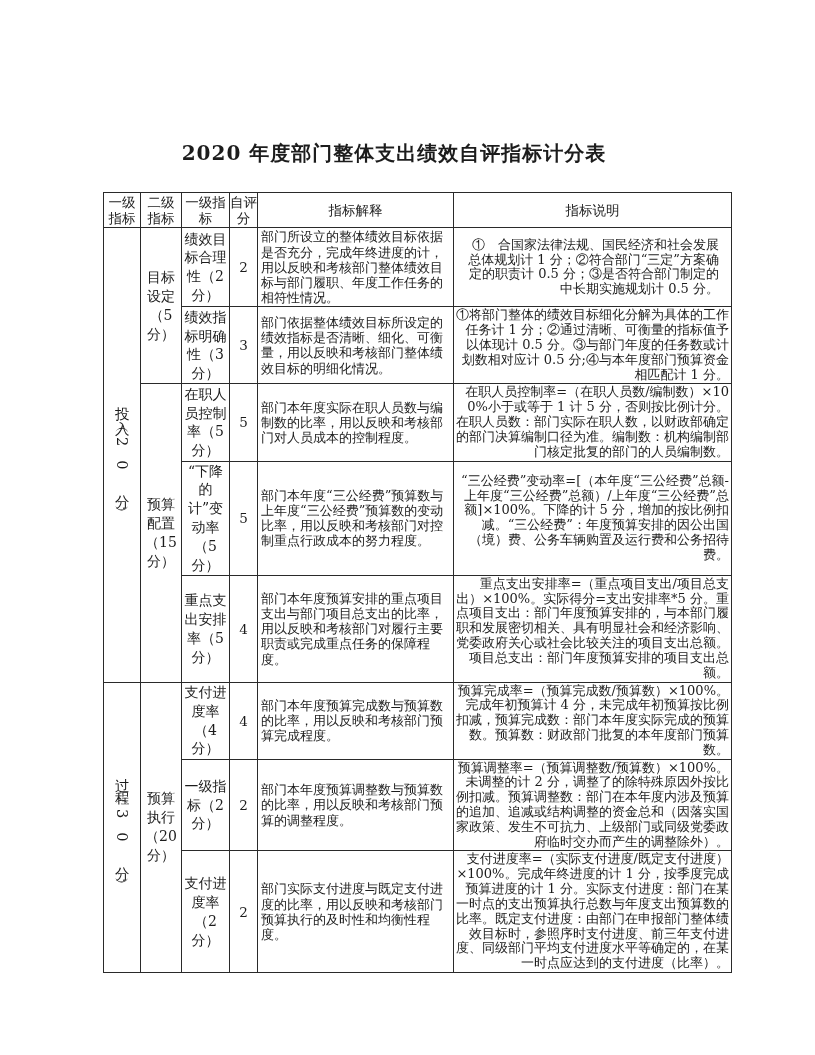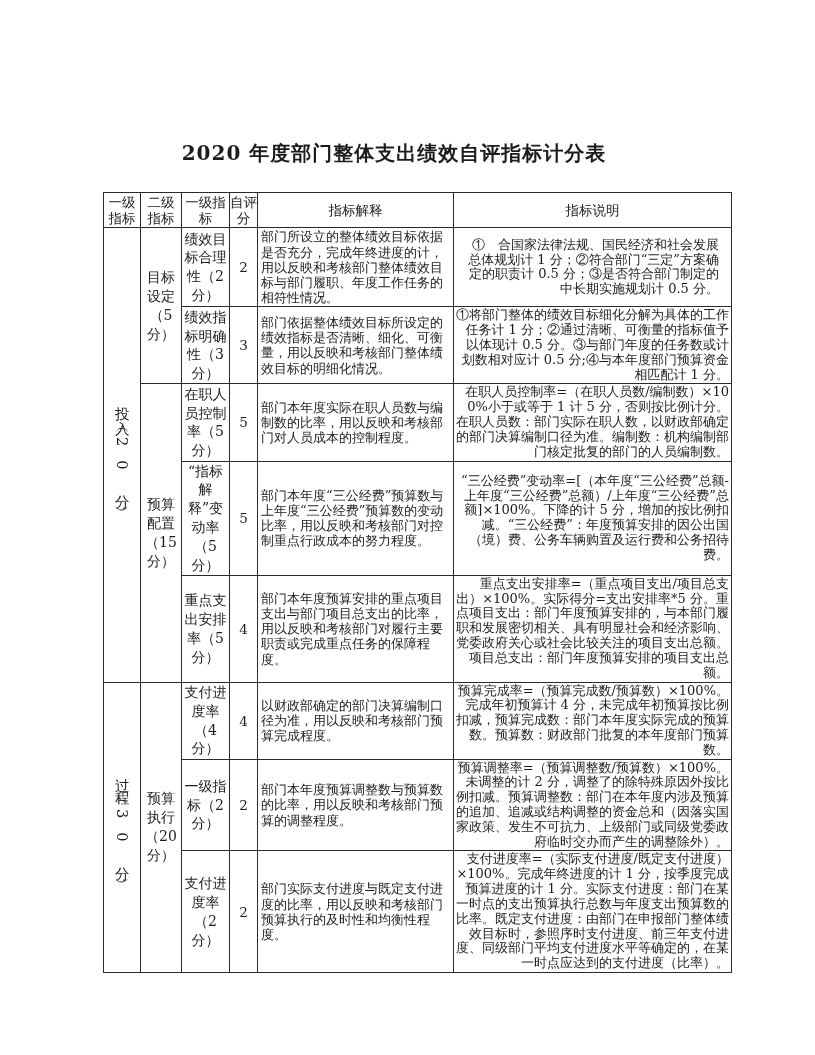--- a/index.html
+++ b/index.html
@@ -142,41 +142,41 @@
 
       <tr class="r3">
         <td class="lvl2" rowspan="3">预算配置（15分）</td>
         <td class="lvl3">在职人员控制率（5分）</td>
         <td class="score">5</td>
         <td class="explain">部门本年度实际在职人员数与编制数的比率，用以反映和考核部门对人员成本的控制程度。</td>
         <td class="note">在职人员控制率=（在职人员数/编制数）×100%小于或等于 1 计 5 分，否则按比例计分。在职人员数：部门实际在职人数，以财政部确定的部门决算编制口径为准。编制数：机构编制部门核定批复的部门的人员编制数。</td>
       </tr>
 
       <tr class="r4">
-        <td class="lvl3">“指标解释”变动率（5分）</td>
+        <td class="lvl3">“下降的计”变动率（5分）</td>
         <td class="score">5</td>
         <td class="explain">部门本年度“三公经费”预算数与上年度“三公经费”预算数的变动比率，用以反映和考核部门对控制重点行政成本的努力程度。</td>
         <td class="note">“三公经费”变动率=[（本年度“三公经费”总额-上年度“三公经费”总额）/上年度“三公经费”总额]×100%。下降的计 5 分，增加的按比例扣减。“三公经费”：年度预算安排的因公出国（境）费、公务车辆购置及运行费和公务招待费。</td>
       </tr>
 
       <tr class="r5">
         <td class="lvl3">重点支出安排率（5分）</td>
         <td class="score">4</td>
         <td class="explain">部门本年度预算安排的重点项目支出与部门项目总支出的比率，用以反映和考核部门对履行主要职责或完成重点任务的保障程度。</td>
         <td class="note">重点支出安排率=（重点项目支出/项目总支出）×100%。实际得分=支出安排率*5 分。重点项目支出：部门年度预算安排的，与本部门履职和发展密切相关、具有明显社会和经济影响、党委政府关心或社会比较关注的项目支出总额。项目总支出：部门年度预算安排的项目支出总额。</td>
       </tr>
 
       <tr class="r6">
         <td class="lvl1" rowspan="3">
           <span class="v-text">过程（30分）</span>
         </td>
         <td class="lvl2" rowspan="3">预算执行（20分）</td>
         <td class="lvl3">支付进度率（4分）</td>
         <td class="score">4</td>
-        <td class="explain">以财政部确定的部门决算编制口径为准，用以反映和考核部门预算完成程度。</td>
+        <td class="explain">部门本年度预算完成数与预算数的比率，用以反映和考核部门预算完成程度。</td>
         <td class="note">预算完成率=（预算完成数/预算数）×100%。完成年初预算计 4 分，未完成年初预算按比例扣减，预算完成数：部门本年度实际完成的预算数。预算数：财政部门批复的本年度部门预算数。</td>
       </tr>
 
       <tr class="r7">
         <td class="lvl3">一级指标（2分）</td>
         <td class="score">2</td>
         <td class="explain">部门本年度预算调整数与预算数的比率，用以反映和考核部门预算的调整程度。</td>
         <td class="note">预算调整率=（预算调整数/预算数）×100%。未调整的计 2 分，调整了的除特殊原因外按比例扣减。预算调整数：部门在本年度内涉及预算的追加、追减或结构调整的资金总和（因落实国家政策、发生不可抗力、上级部门或同级党委政府临时交办而产生的调整除外）。</td>
       </tr>
 

